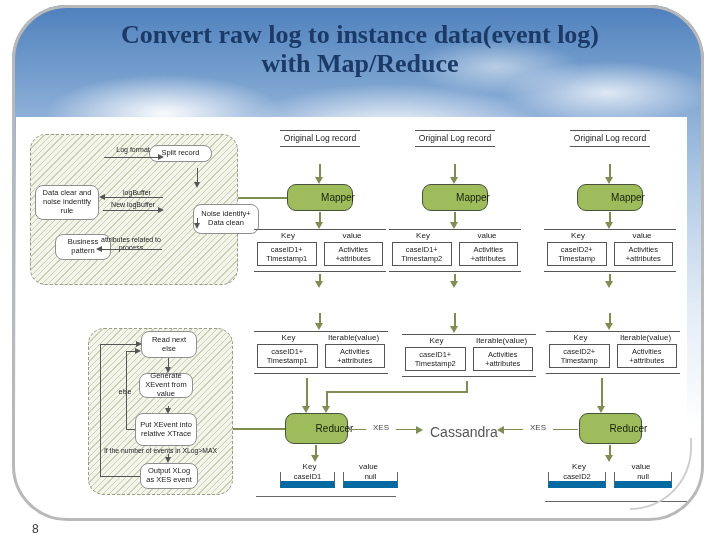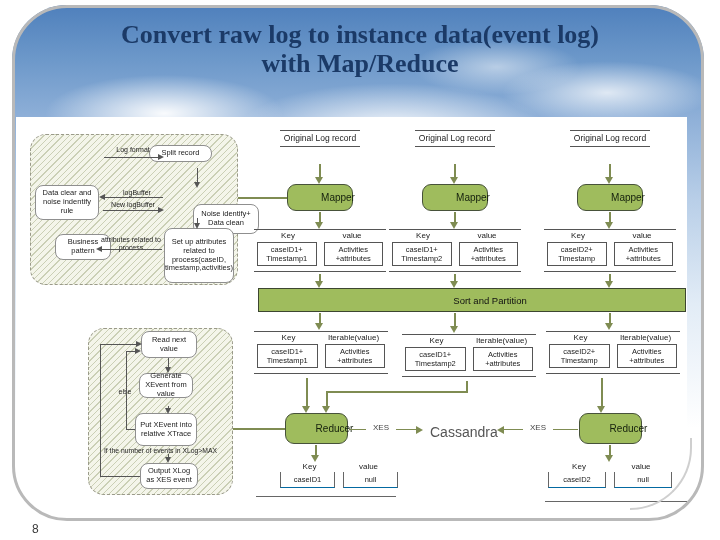--- a/index.html
+++ b/index.html
@@ -85,21 +85,21 @@
     display:flex; align-items:center; justify-content:center; text-align:center;
     font-size:7.5px; line-height:1.2; color:#222;
   }
 
   
   .out { position:absolute; }
   .out .hdr { display:flex; font-size:8px; color:#222; margin-bottom:1px; }
   .out .hdr span { flex:1; text-align:center; }
   .out .cells { display:flex; gap:8px; }
   .out .cell {
-    flex:1; border-left:1px solid #666; border-right:1px solid #666; border-bottom:1px solid #0369a1;
+    flex:1; border-left:1px solid #666; border-right:1px solid #666; border-bottom:7px solid #0369a1;
     background:#fff; height:16px; display:flex; align-items:center; justify-content:center;
     font-size:7.5px; color:#222;
   }
 
   .srcrec {
     position:absolute; border-top:1px solid #555; border-bottom:1px solid #555;
     font-size:8.5px; line-height:1.35; text-align:center; color:#222; padding:2px 0;
   }
   .flowlabel { position:absolute; font-size:7px; line-height:1.1; color:#222; text-align:center; }
   .xeslabel { position:absolute; font-size:8px; color:#444; background:#fff; padding:0 2px; text-align:center; z-index:3; }
@@ -126,23 +126,20 @@
     </div>
   <div class="abs box" style="left:35px;top:185px;width:64px;height:35px;">
       <span>Data clear and noise indentify rule</span>
     </div>
   <div class="abs box" style="left:165px;top:204px;width:66px;height:30px;margin-left:28px;">
       <span>Noise identify+ Data clean</span>
     </div>
   <div class="abs box" style="left:55px;top:234px;width:56px;height:26px;">
       <span>Business pattern</span>
     </div>
-  <div class="abs box" style="left:164px;top:228px;width:70px;height:55px;">
-      <span>Set up attributes related to process(caseID, timestamp,activities)</span>
-    </div>
 
   <div class="flowlabel" style="left:104px;top:146px;width:58px;">Log format</div>
   <div class="hline" style="left:104px;top:157px;width:58px;"></div>
   <div class="tri dark right" style="left:158px;top:154px;"></div>
 
   <div class="vline" style="left:197px;top:168px;height:14px;"></div>
   <div class="tri dark down" style="left:194px;top:182px;"></div>
 
   <div class="flowlabel" style="left:112px;top:189px;width:50px;">logBuffer</div>
   <div class="hline" style="left:105px;top:197px;width:58px;"></div>
@@ -217,23 +214,20 @@
         <span>value</span>
       </div>
     <div class="cells">
         <div class="cell">caseID2+ Timestamp</div>
         <div class="cell">Activities +attributes</div>
       </div>
   </div>
   <div class="vline oline w2" style="left:609px;top:274px;height:8px;"></div>
   <div class="tri down" style="left:605px;top:281px;"></div>
 
-  <div class="abs sortbar" style="left:258px;top:288px;width:428px;height:24px;">
-      <span>Sort and Partition</span>
-    </div>
 
   <div class="vline oline w2" style="left:319px;top:313px;height:11px;"></div>
   <div class="tri down" style="left:315px;top:323px;"></div>
   <div class="vline oline w2" style="left:454px;top:313px;height:14px;"></div>
   <div class="tri down" style="left:450px;top:326px;"></div>
   <div class="vline oline w2" style="left:609px;top:313px;height:11px;"></div>
   <div class="tri down" style="left:605px;top:323px;"></div>
 
   <div class="kv" style="left:254px;top:331px;width:134px;">
     <div class="hdr">
@@ -315,21 +309,21 @@
     <div class="cells">
         <div class="cell">caseID2</div>
         <div class="cell">null</div>
       </div>
   </div>
   <div class="hline" style="left:545px;top:501px;width:142px;background:#666;"></div>
 
   <div class="abs hatch" style="left:88px;top:328px;width:145px;height:167px;"></div>
 
   <div class="abs box" style="left:141px;top:331px;width:56px;height:27px;">
-      <span>Read next value</span>
+      <span>Read next else</span>
     </div>
   <div class="abs box" style="left:139px;top:373px;width:54px;height:25px;">
       <span>Generate XEvent from value</span>
     </div>
   <div class="abs box" style="left:135px;top:413px;width:62px;height:33px;">
       <span>Put XEvent into relative XTrace</span>
     </div>
   <div class="flowlabel" style="left:90px;top:447px;width:141px;font-size:6.8px;">If the number of events in XLog&gt;MAX</div>
   <div class="abs box" style="left:140px;top:463px;width:58px;height:26px;">
       <span>Output XLog as XES event</span>

